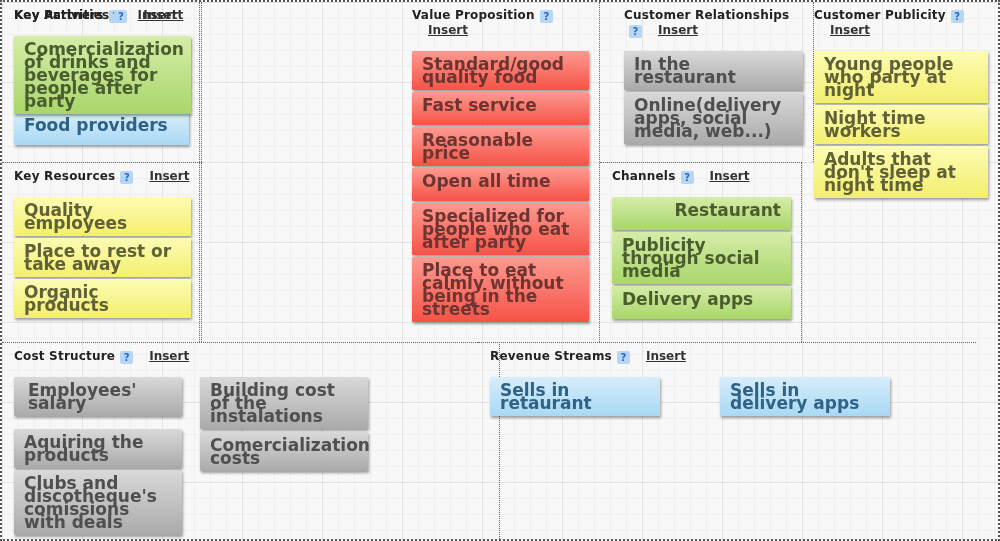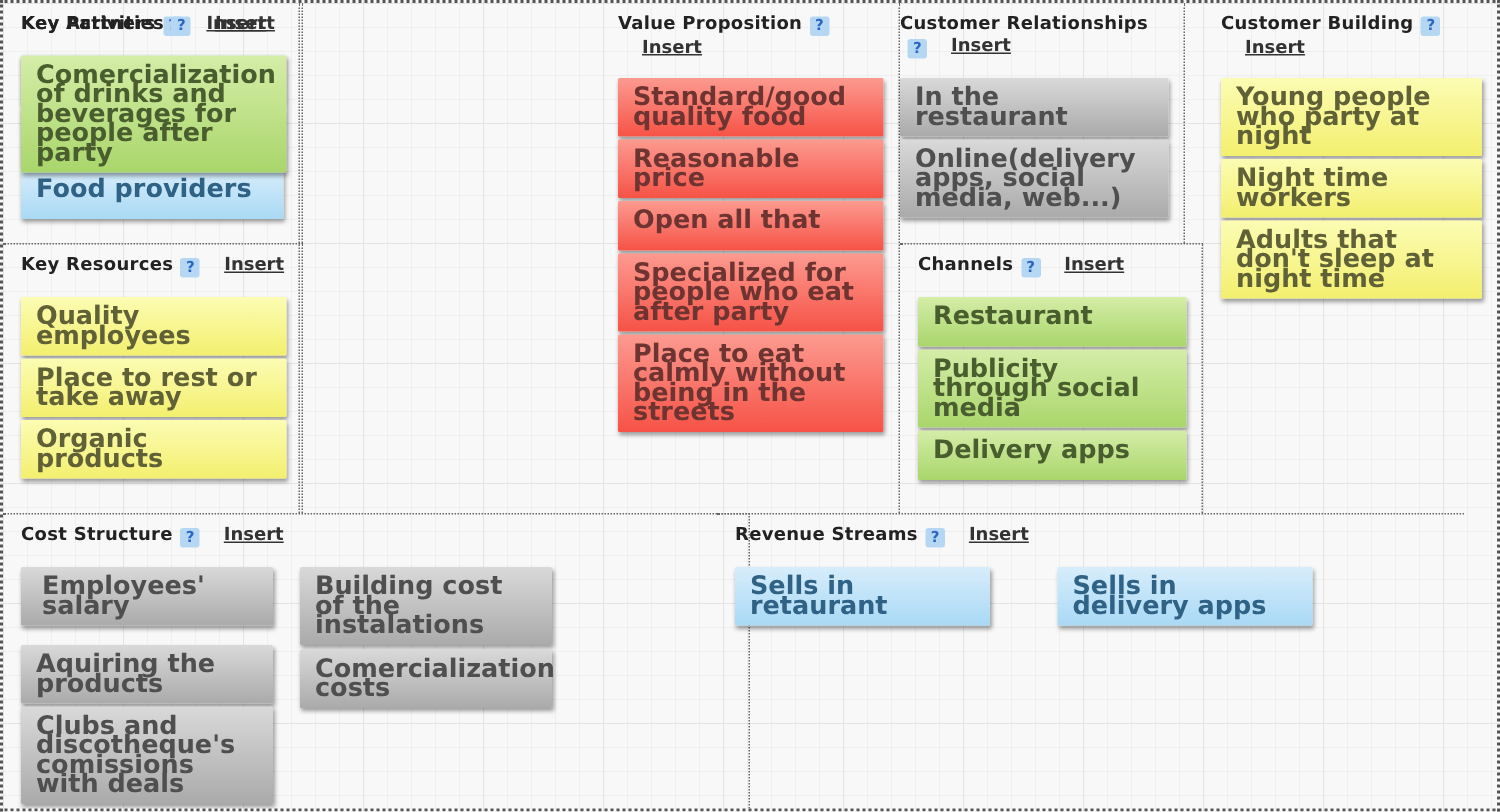--- a/index.html
+++ b/index.html
@@ -19,41 +19,41 @@
       linear-gradient(90deg, #efefef 1px, transparent 1px);
     background-size: 80px 80px, 80px 80px, 16px 16px, 16px 16px;
   }
 
   .section { position:absolute; box-sizing:border-box; }
 
   .sec-key-partners            { left:0;   top:0;   width:198px; height:340px; border-right:1px dotted #666; }
   .sec-key-activities          { left:198; top:0;   width:200px; height:160px; border-right:1px dotted #666; }
   .sec-key-resources           { left:198; top:160px; width:200px; height:180px; border-right:1px dotted #666; border-top:1px dotted #666; }
   .sec-value-proposition       { left:398px; top:0; width:200px; height:340px; border-right:1px dotted #666; }
-  .sec-customer-relationships  { left:586px; top:0; width:202px; height:160px; border-right:1px dotted #666; }
+  .sec-customer-relationships  { left:610px; top:0; width:202px; height:160px; border-right:1px dotted #666; }
   .sec-channels                { left:598px; top:160px; width:202px; height:180px; border-right:1px dotted #666; border-top:1px dotted #666; }
   .sec-customer-segments       { left:800px; top:0; width:196px; height:340px; }
   .sec-cost-structure          { left:0; top:340px; width:498px; height:197px; border-right:1px dotted #666; border-top:1px dotted #666; }
   .sec-revenue-streams         { left:476px; top:340px; width:498px; height:197px; border-top:1px dotted #666; }
 
   .sec-header { padding:6px 8px 0 12px; font-size:12px; font-weight:bold; color:#222; line-height:15px; }
   .sec-title  { display:inline; letter-spacing:0.2px; }
   .qicon {
     display:inline-block; width:13px; height:13px; line-height:13px;
     text-align:center; background:#b5d7f3; color:#2b66c4;
     font-size:10px; font-weight:bold; border-radius:2px;
     margin-left:5px; vertical-align:-1px; cursor:pointer;
   }
   .insert {
     display:inline-block; margin-left:16px; color:#333;
     text-decoration:underline; cursor:pointer; font-weight:bold; font-size:12px;
   }
 
   .notes { margin:13px 10px 0 12px; }
-  .notes.row { display:flex; gap:15px; }
+  .notes.row { display:flex; gap:30px; }
   .cols  { display:flex; gap:18px; margin:13px 10px 0 12px; }
   .col   { width:168px; flex:none; }
 
   .note {
     box-sizing:border-box; min-height:33px;
     padding:7px 10px 6px; margin-bottom:2px;
     font-size:17px; line-height:13px; font-weight:bold;
     border-radius:1px;
     box-shadow:1px 2px 3px rgba(0,0,0,0.38);
     cursor:pointer;
@@ -85,43 +85,44 @@
       <div class="notes">
         <div class="note" style="background: linear-gradient(rgb(252, 252, 180), rgb(243, 239, 110)); color: rgb(97, 97, 56);"><span>Quality employees</span></div>
         <div class="note" style="background: linear-gradient(rgb(252, 252, 180), rgb(243, 239, 110)); color: rgb(97, 97, 56);"><span>Place to rest or take away</span></div>
         <div class="note" style="background: linear-gradient(rgb(252, 252, 180), rgb(243, 239, 110)); color: rgb(97, 97, 56);"><span>Organic products</span></div>
       </div>
     </div>
     <div class="section sec-value-proposition">
       <div class="sec-header"><span class="sec-title">Value Proposition</span><span class="qicon">?</span><span class="insert">Insert</span></div>
       <div class="notes">
         <div class="note" style="background: linear-gradient(rgb(252, 154, 144), rgb(247, 82, 70)); color: rgb(109, 52, 49);"><span>Standard/good quality food</span></div>
+        <div class="note" style="background: linear-gradient(rgb(252, 154, 144), rgb(247, 82, 70)); color: rgb(109, 52, 49);"><span>Fast service</span></div>
         <div class="note" style="background: linear-gradient(rgb(252, 154, 144), rgb(247, 82, 70)); color: rgb(109, 52, 49);"><span>Reasonable price</span></div>
-        <div class="note" style="background: linear-gradient(rgb(252, 154, 144), rgb(247, 82, 70)); color: rgb(109, 52, 49);"><span>Open all that</span></div>
+        <div class="note" style="background: linear-gradient(rgb(252, 154, 144), rgb(247, 82, 70)); color: rgb(109, 52, 49);"><span>Open all time</span></div>
         <div class="note" style="background: linear-gradient(rgb(252, 154, 144), rgb(247, 82, 70)); color: rgb(109, 52, 49);"><span>Specialized for people who eat after party</span></div>
         <div class="note" style="background: linear-gradient(rgb(252, 154, 144), rgb(247, 82, 70)); color: rgb(109, 52, 49);"><span>Place to eat calmly without being in the streets</span></div>
       </div>
     </div>
     <div class="section sec-customer-relationships">
       <div class="sec-header"><span class="sec-title">Customer Relationships</span><span class="qicon">?</span><span class="insert">Insert</span></div>
       <div class="notes">
         <div class="note" style="background: linear-gradient(rgb(217, 217, 217), rgb(170, 170, 170)); color: rgb(79, 79, 79);"><span>In the restaurant</span></div>
         <div class="note" style="background: linear-gradient(rgb(217, 217, 217), rgb(170, 170, 170)); color: rgb(79, 79, 79);"><span>Online(delivery apps, social media, web...)</span></div>
       </div>
     </div>
     <div class="section sec-channels">
       <div class="sec-header"><span class="sec-title">Channels</span><span class="qicon">?</span><span class="insert">Insert</span></div>
       <div class="notes">
-        <div class="note" style="background: linear-gradient(rgb(213, 237, 168), rgb(169, 214, 107)); color: rgb(74, 93, 46);"><span>Restaurant</span></div>
+        <div class="note" style="background: linear-gradient(rgb(213, 237, 168), rgb(169, 214, 107)); color: rgb(74, 93, 46); text-align: right;"><span>Restaurant</span></div>
         <div class="note" style="background: linear-gradient(rgb(213, 237, 168), rgb(169, 214, 107)); color: rgb(74, 93, 46);"><span>Publicity through social media</span></div>
         <div class="note" style="background: linear-gradient(rgb(213, 237, 168), rgb(169, 214, 107)); color: rgb(74, 93, 46);"><span>Delivery apps</span></div>
       </div>
     </div>
     <div class="section sec-customer-segments">
-      <div class="sec-header"><span class="sec-title">Customer Building</span><span class="qicon">?</span><span class="insert">Insert</span></div>
+      <div class="sec-header"><span class="sec-title">Customer Publicity</span><span class="qicon">?</span><span class="insert">Insert</span></div>
       <div class="notes">
         <div class="note" style="background: linear-gradient(rgb(252, 252, 180), rgb(243, 239, 110)); color: rgb(97, 97, 56);"><span>Young people who party at night</span></div>
         <div class="note" style="background: linear-gradient(rgb(252, 252, 180), rgb(243, 239, 110)); color: rgb(97, 97, 56);"><span>Night time workers</span></div>
         <div class="note" style="background: linear-gradient(rgb(252, 252, 180), rgb(243, 239, 110)); color: rgb(97, 97, 56);"><span>Adults that don't sleep at night time</span></div>
       </div>
     </div>
     <div class="section sec-cost-structure">
       <div class="sec-header"><span class="sec-title">Cost Structure</span><span class="qicon">?</span><span class="insert">Insert</span></div>
       <div class="cols">
         <div class="col">

